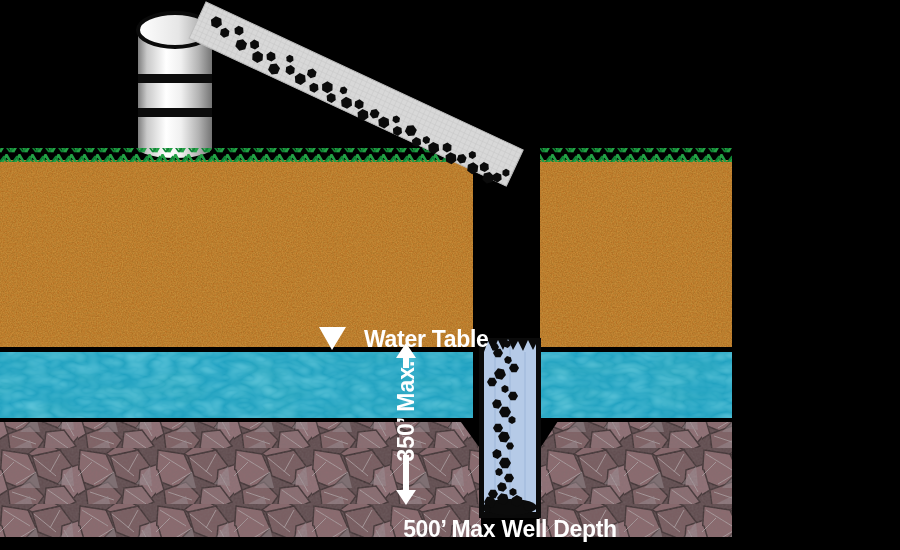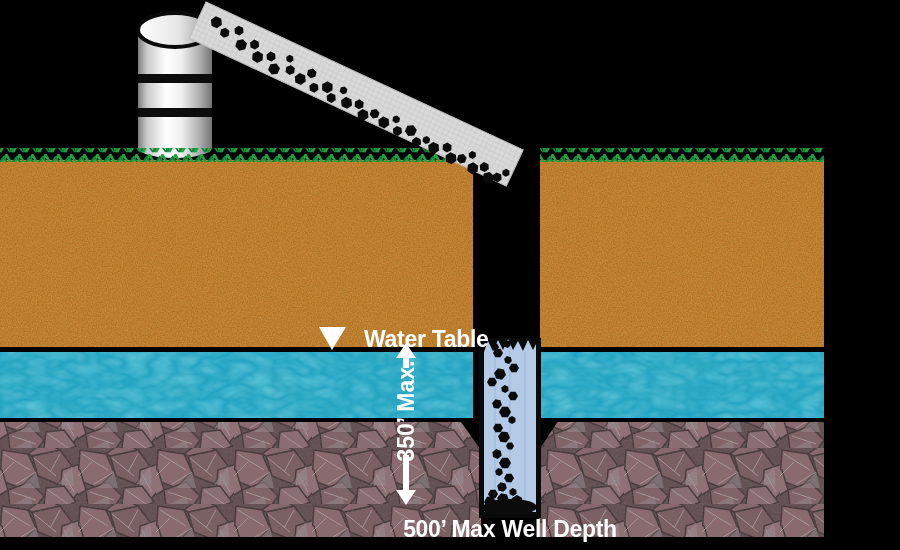--- a/index.html
+++ b/index.html
@@ -1,16 +1,16 @@
 <!DOCTYPE html>
 <html><head>
 <meta charset="utf-8">
 <style>
   html,body{margin:0;padding:0;background:#000;}
-  .stage{position:relative;width:824px;height:550px;overflow:hidden;background:#000;}
+  .stage{position:relative;width:732px;height:550px;overflow:hidden;background:#000;}
   svg{display:block;}
   .lbl{font-family:"Liberation Sans","DejaVu Sans",sans-serif;font-weight:bold;fill:#ffffff;}
 </style>
 </head>
 <body>
 
 <div class="stage">
 <svg width="900" height="550" viewBox="0 0 900 550" xmlns="http://www.w3.org/2000/svg">
   <defs>
 

